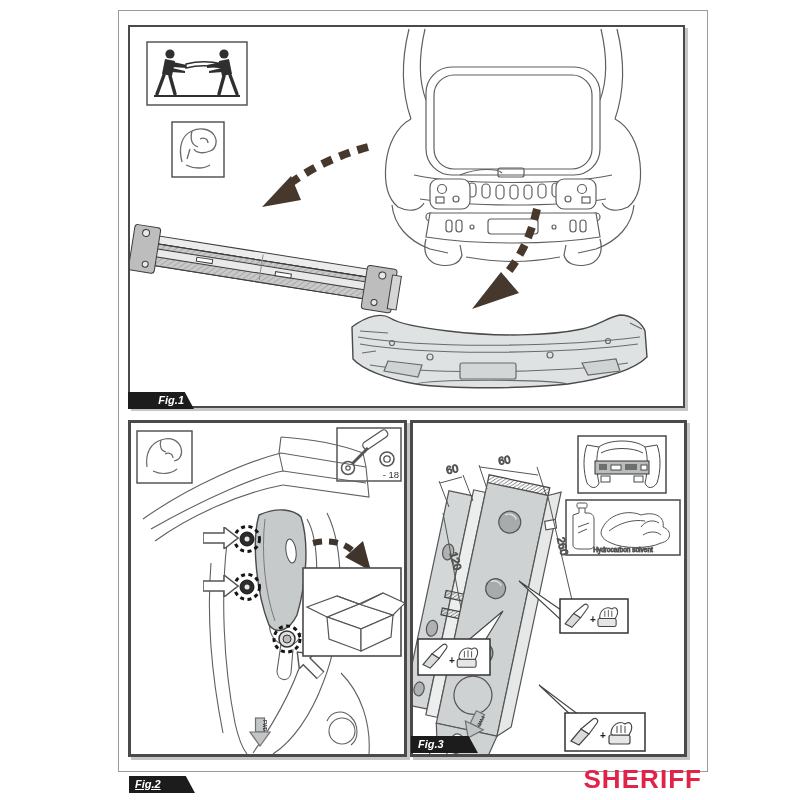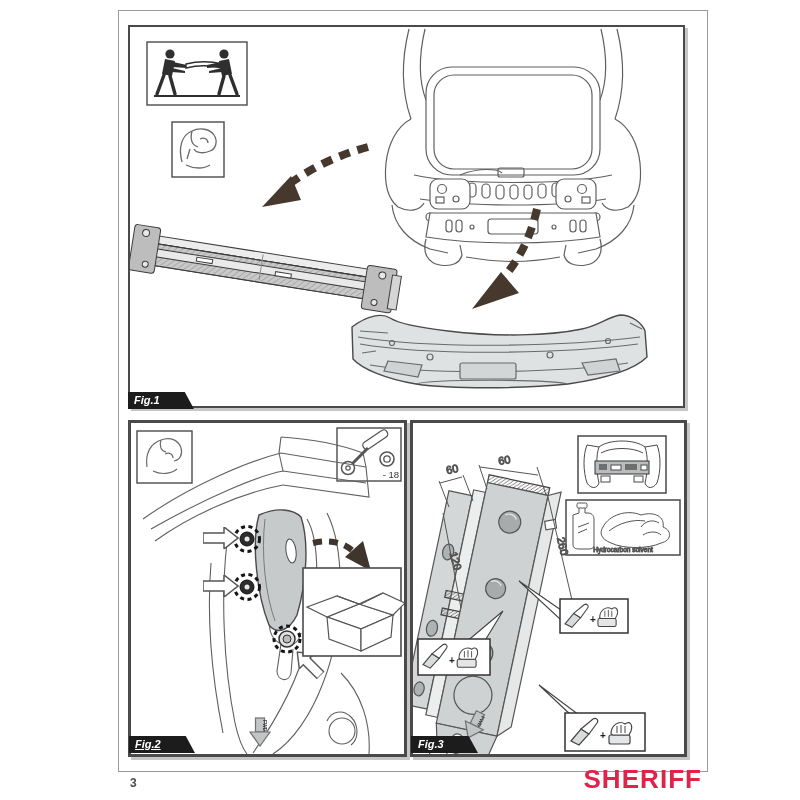--- a/index.html
+++ b/index.html
@@ -7,22 +7,22 @@
        font-family:"Liberation Sans", sans-serif;}
   .abs{position:absolute;}
   #outer-frame{left:118px;top:10px;width:588px;height:760px;border:1px solid #9a9a9a;background:#fff;}
   .panel{border:2px solid #4a4a4a;background:#fff;box-shadow:3px 3px 0 #c6c6c6;}
   #fig1-panel{left:128px;top:25px;width:553px;height:379px;}
   #fig2-panel{left:128px;top:420px;width:273px;height:331px;border-width:3px;}
   #fig3-panel{left:410px;top:420px;width:271px;height:331px;border-width:3px;}
   .fig-tab{height:17px;min-width:50px;padding:0 10px 0 6px;background:#1c1c1c;color:#fff;
            font-style:italic;font-weight:bold;font-size:11px;line-height:17px;
            clip-path:polygon(0 0,86% 0,100% 100%,0 100%);z-index:5;}
-  #fig1-tab{left:128px;top:392px;}
-  #fig2-tab{left:129px;top:736px;text-decoration:underline;}
+  #fig1-tab{left:128px;top:392px;text-align:right;}
+  #fig2-tab{left:129px;top:776px;text-decoration:underline;}
   #fig3-tab{left:411px;top:736px;padding-left:7px;}
   #page-number{left:130px;top:776px;font-size:12px;font-weight:bold;color:#4a4a4a;}
   #brand{left:480px;top:765px;width:222px;text-align:right;font-size:25px;font-weight:900;
          letter-spacing:1px;color:var(--brand,#e22349);transform:scaleX(1.04);transform-origin:right;}
   svg{display:block;}
   text{font-family:"Liberation Sans", sans-serif;}
 </style>
 </head>
 <body>
 

